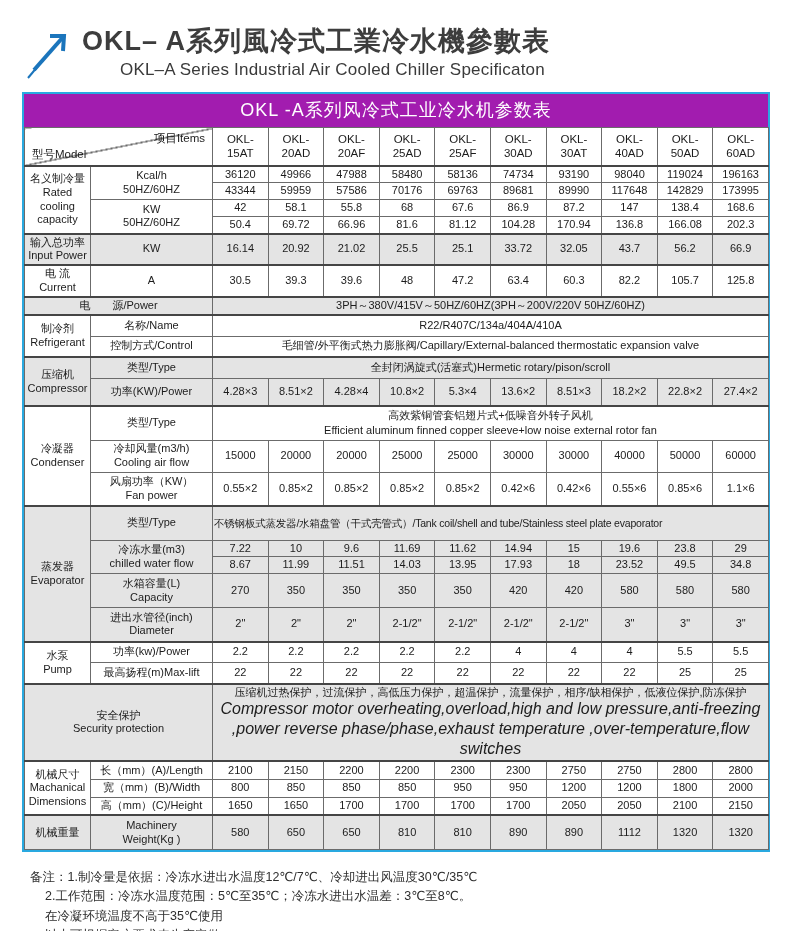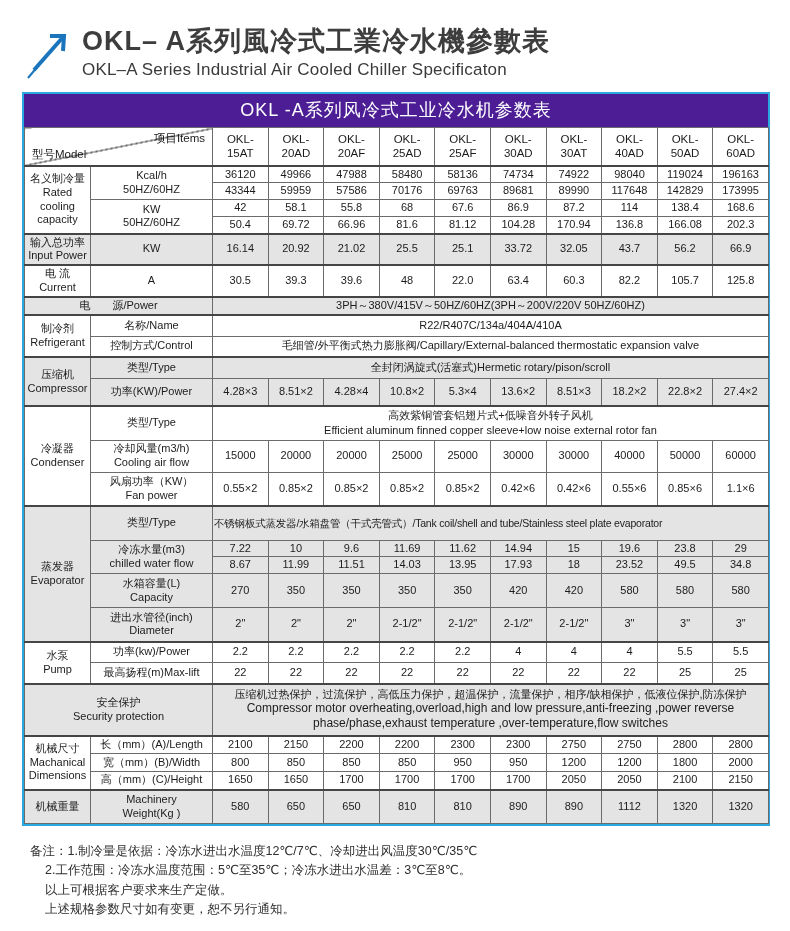--- a/index.html
+++ b/index.html
@@ -7,25 +7,25 @@
   body {
     width: 790px; min-height: 931px; position: relative;
     font-family: "Liberation Sans","DejaVu Sans",sans-serif;
     color:#222; overflow-x:hidden;
   }
   
   .page-header { padding: 26px 0 0 26px; display:flex; align-items:flex-end; }
   .logo { width:46px; height:52px; margin-right:10px; flex:0 0 auto; }
   .titles { }
   .title-cn { font-size:27px; font-weight:bold; color:#3d3d3d; letter-spacing:1px; line-height:1.15; }
-  .title-en { font-size:17px; color:#3a3a3a; margin-top:3px; letter-spacing:0.2px; }
+  .title-en { font-size:17px; color:#3a3a3a; margin-top:3px; letter-spacing:0.2px;margin-left:38px; }
   
   .table-wrap { margin: 12px 20px 0 22px; border: 2px solid #29A9E0; }
   .table-title {
-    background:#4c1d95; color:#ffffff; text-align:center;
+    background:#a21caf; color:#ffffff; text-align:center;
     font-size:18px; letter-spacing:1px; padding:4px 0 5px 0;
   }
   table { border-collapse:collapse; width:100%; table-layout:fixed; }
   td {
     border:1px solid #6b6b6b; text-align:center; vertical-align:middle;
     font-size:11px; line-height:1.25; padding:1px 1px; color:#1c1c1c;
     overflow:hidden;
   }
   tr.sec td { border-top:2px solid #454545; }
   tr.g { background:#E4E4E4; }
@@ -41,21 +41,21 @@
   }
   .corner .model-lbl { position:absolute; left:7px; bottom:3px; font-size:11.5px; }
   .corner .items-lbl { position:absolute; right:7px; top:3px; font-size:11.5px; }
   
   tr.h38 td{height:38px} tr.h15 td{height:15px} tr.h28 td{height:28px}
   tr.h32 td{height:32px} tr.h22 td{height:18px} tr.h21 td{height:21px}
   tr.h34 td{height:34px} tr.h52 td{height:52px} tr.h18 td{height:18px}
   .type-pair .cn { }
   .two-line div { line-height:1.35; }
   .sec-val { font-size:11px; }
-  .sec-val .en { font-size:12px; }
+  .sec-val .en { font-size:16px;font-style:italic; }
   
   .notes { margin: 16px 0 0 30px; font-size:12.5px; color:#2e2e2e; line-height:1.55; }
   .notes .indent { padding-left:15px; }
 </style>
 </head>
 <body>
 
 <div class="page-header">
   <svg class="logo" viewBox="0 0 46 52">
     <line x1="2" y1="50" x2="17" y2="32" stroke="#1B75BC" stroke-width="2"></line>
@@ -111,21 +111,21 @@
 cooling
 capacity</td>
         <td class="lbl" rowspan="2">Kcal/h
 50HZ/60HZ</td>
       <td class="val">36120</td>
           <td class="val">49966</td>
           <td class="val">47988</td>
           <td class="val">58480</td>
           <td class="val">58136</td>
           <td class="val">74734</td>
-          <td class="val">74922</td>
+          <td class="val">93190</td>
           <td class="val">98040</td>
           <td class="val">119024</td>
           <td class="val">196163</td>
         </tr>
       <tr class="h15">
           <td class="val">43344</td>
           <td class="val">59959</td>
           <td class="val">57586</td>
           <td class="val">70176</td>
           <td class="val">69763</td>
@@ -138,21 +138,21 @@
       <tr class="h15">
         <td class="lbl" rowspan="2">KW
 50HZ/60HZ</td>
       <td class="val">42</td>
           <td class="val">58.1</td>
           <td class="val">55.8</td>
           <td class="val">68</td>
           <td class="val">67.6</td>
           <td class="val">86.9</td>
           <td class="val">87.2</td>
-          <td class="val">114</td>
+          <td class="val">147</td>
           <td class="val">138.4</td>
           <td class="val">168.6</td>
         </tr>
       <tr class="h15">
           <td class="val">50.4</td>
           <td class="val">69.72</td>
           <td class="val">66.96</td>
           <td class="val">81.6</td>
           <td class="val">81.12</td>
           <td class="val">104.28</td>
@@ -179,21 +179,21 @@
         </tr>
 
       <tr class="h32 sec">
         <td class="seclbl">电 流
 Current</td>
         <td class="lbl">A</td>
       <td class="val">30.5</td>
           <td class="val">39.3</td>
           <td class="val">39.6</td>
           <td class="val">48</td>
-          <td class="val">22.0</td>
+          <td class="val">47.2</td>
           <td class="val">63.4</td>
           <td class="val">60.3</td>
           <td class="val">82.2</td>
           <td class="val">105.7</td>
           <td class="val">125.8</td>
         </tr>
 
       <tr class="h22 g sec">
         <td colspan="2">电　　源/Power</td>
         <td colspan="10" class="sec-val">3PH～380V/415V～50HZ/60HZ(3PH～200V/220V  50HZ/60HZ)</td>
@@ -427,16 +427,17 @@
           <td class="val">1320</td>
           <td class="val">1320</td>
         </tr>
     </tbody>
   </table>
 </div>
 
 <div class="notes">
   <div>备注：1.制冷量是依据：冷冻水进出水温度12℃/7℃、冷却进出风温度30℃/35℃</div>
   <div class="indent">2.工作范围：冷冻水温度范围：5℃至35℃；冷冻水进出水温差：3℃至8℃。</div>
+  <div class="indent">在冷凝环境温度不高于35℃使用</div>
   <div class="indent">以上可根据客户要求来生产定做。</div>
   <div class="indent">上述规格参数尺寸如有变更，恕不另行通知。</div>
 
 </div>
 
 </body></html>

